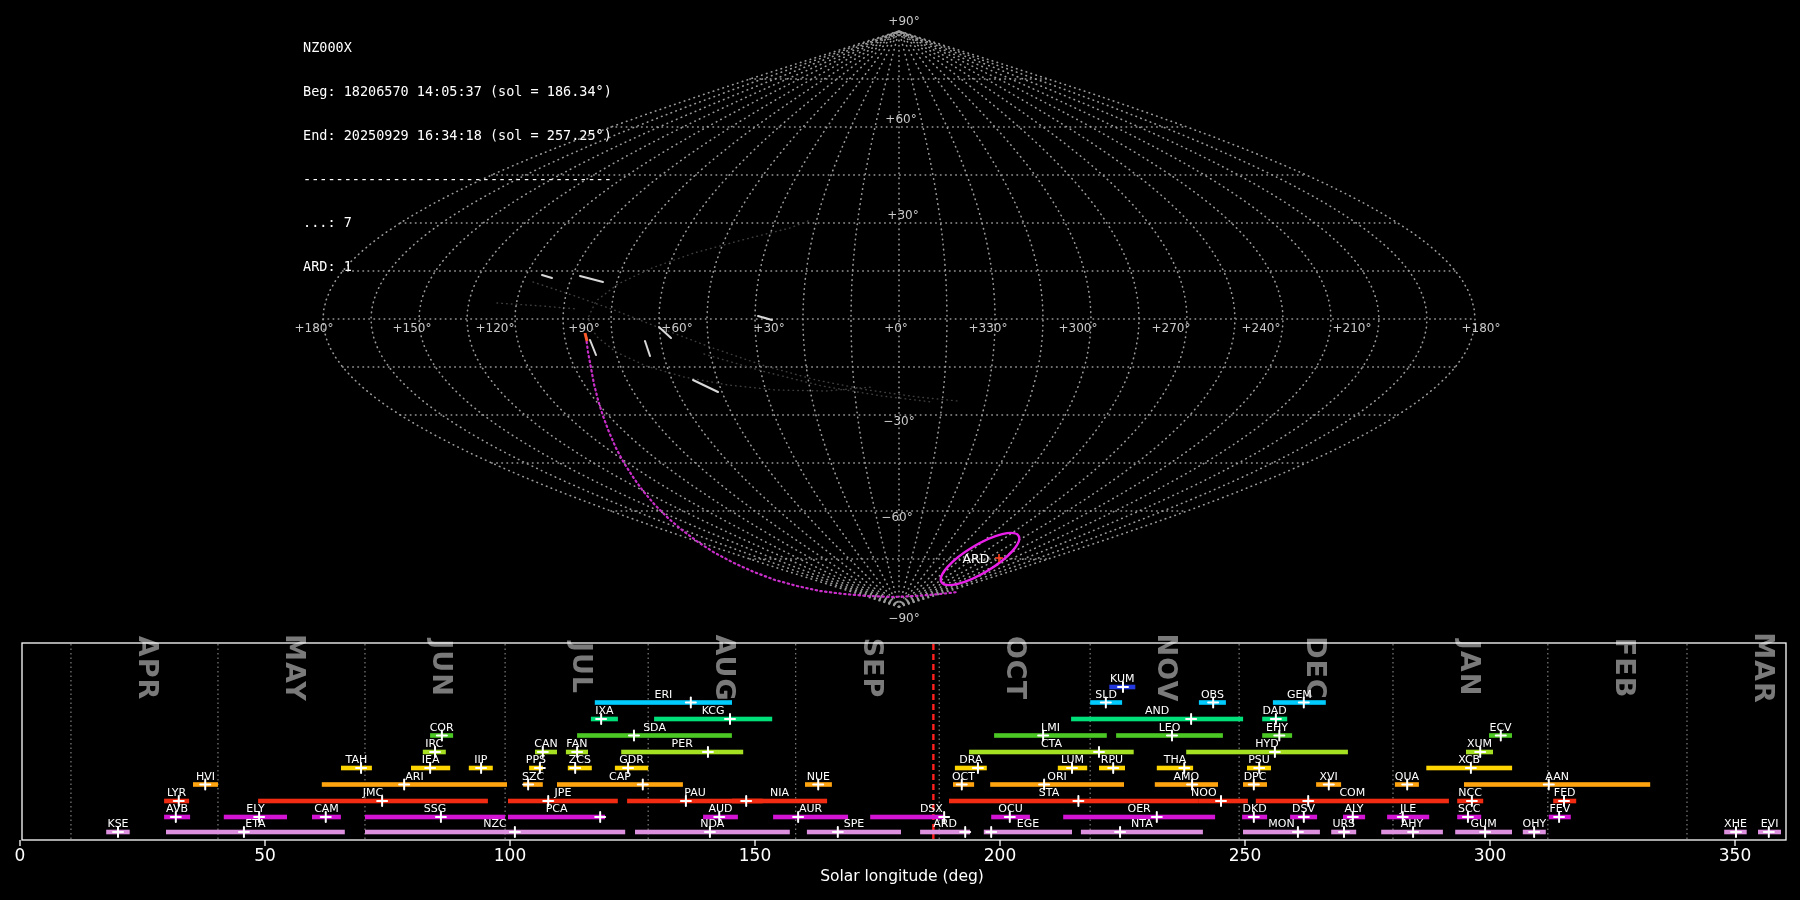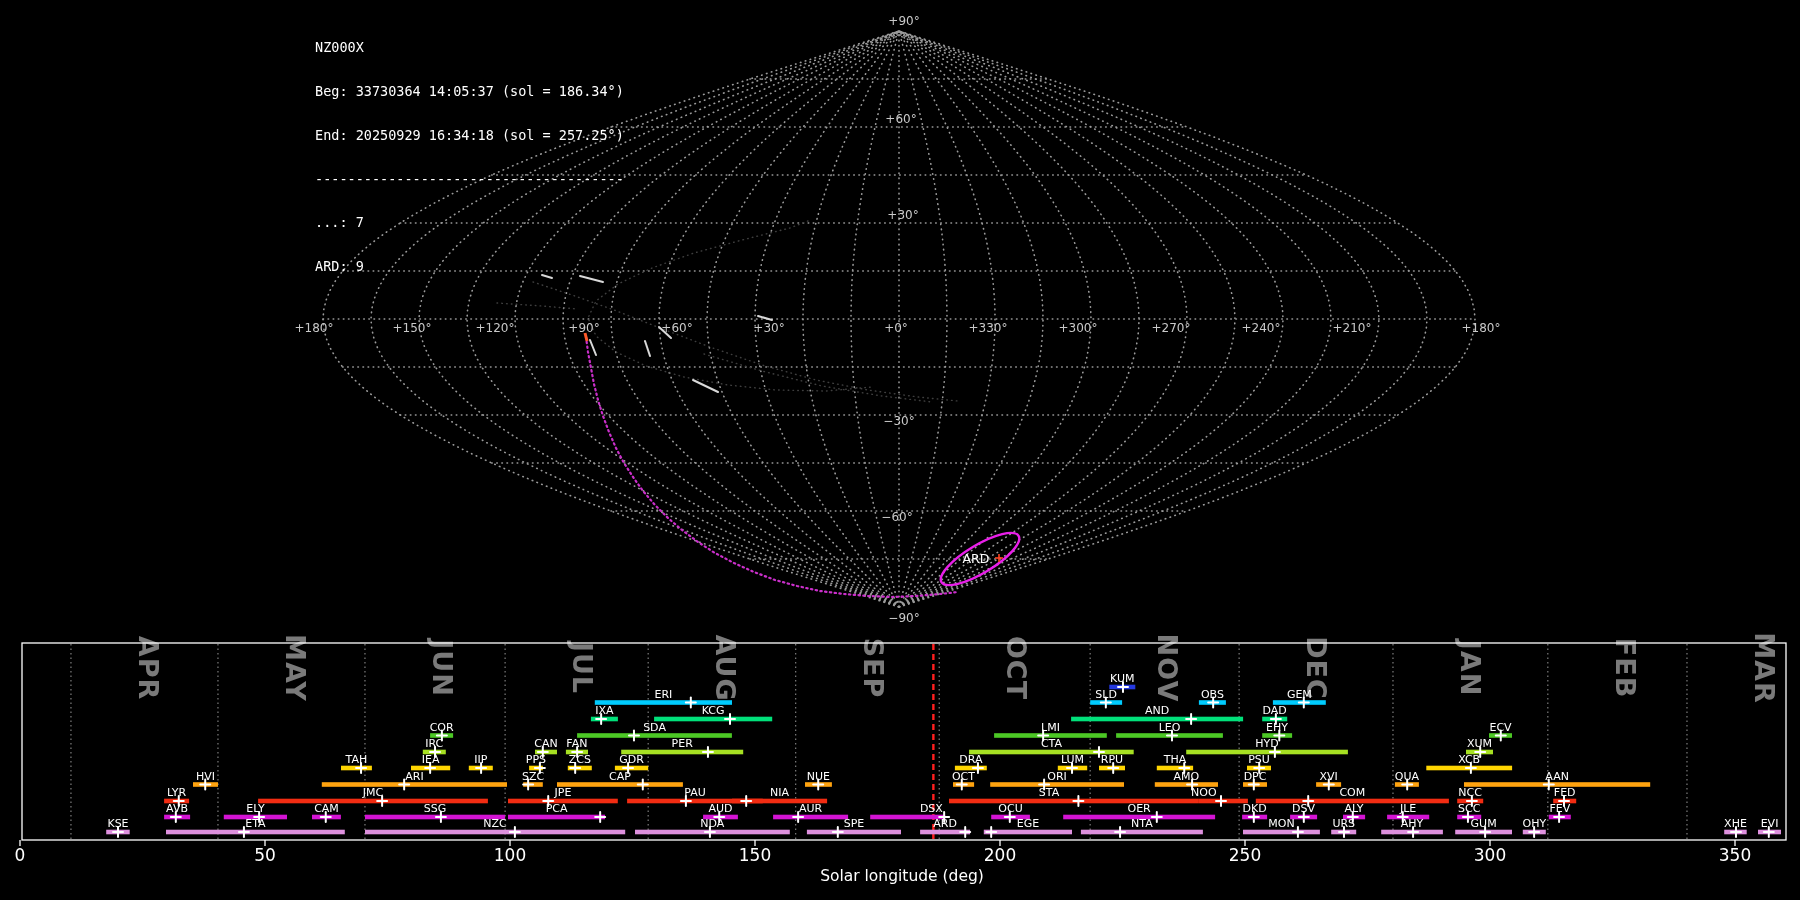--- a/index.html
+++ b/index.html
@@ -1,18 +1,18 @@
 <!DOCTYPE html>
 <html><head>
 <meta charset="utf-8">
 <style>
   html,body{margin:0;padding:0;background:#000;}
   #screen{position:relative;width:1800px;height:900px;background:#000;overflow:hidden;}
   svg{position:absolute;left:0;top:0;}
-  .hdr{position:absolute;left:315px;top:11px;color:#fff;font:13.5px/14.6px "DejaVu Sans Mono","Liberation Mono",monospace;white-space:pre;}
+  .hdr{position:absolute;left:303px;top:11px;color:#fff;font:13.5px/14.6px "DejaVu Sans Mono","Liberation Mono",monospace;white-space:pre;}
   .grid{stroke:#9b9b9b;stroke-width:1.6;stroke-dasharray:0.5 4.6;stroke-linecap:round;fill:none;}
   .fgrid{stroke:#3f3f3f;stroke-width:1.4;stroke-dasharray:0.6 4.2;stroke-linecap:round;fill:none;}
   .met{stroke:#d9d9d9;stroke-width:2;stroke-linecap:round;}
   .trk{stroke-width:2.2;stroke-dasharray:1.4 3.4;stroke-linecap:round;fill:none;}
   .maplab{fill:#c9c9c9;font:12px "DejaVu Sans","Liberation Sans",sans-serif;}
   .ardlab{fill:#fff;font:12.5px "DejaVu Sans","Liberation Sans",sans-serif;}
   .month{fill:#7a7a7a;font:bold 27px "DejaVu Sans","Liberation Sans",sans-serif;letter-spacing:1px;}
   .tick{fill:#fff;font:17px "DejaVu Sans","Liberation Sans",sans-serif;}
   .axis{fill:#fff;font:15.5px "DejaVu Sans","Liberation Sans",sans-serif;}
   .shlab{fill:#fff;font:11px "DejaVu Sans","Liberation Sans",sans-serif;}
@@ -489,19 +489,19 @@
         <text x="1245" y="861" class="tick" text-anchor="middle">250</text>
         <line x1="1490" y1="840" x2="1490" y2="846" stroke="#fff" stroke-width="1.3"></line>
         <text x="1490" y="861" class="tick" text-anchor="middle">300</text>
         <line x1="1735.0000000000002" y1="840" x2="1735.0000000000002" y2="846" stroke="#fff" stroke-width="1.3"></line>
         <text x="1735.0000000000002" y="861" class="tick" text-anchor="middle">350</text>
         <text x="902" y="881" class="axis" text-anchor="middle">Solar longitude (deg)</text>
       </g>
     </svg>
   <div class="hdr">
     <div>NZ000X</div>
-    <div>Beg: 33730364 14:05:37 (sol = 186.34°)</div>
+    <div>Beg: 18206570 14:05:37 (sol = 186.34°)</div>
     <div>End: 20250929 16:34:18 (sol = 257.25°)</div>
     <div>--------------------------------------</div>
     <div>...: 7</div>
-    <div>ARD: 9</div>
+    <div>ARD: 1</div>
   </div>
 </div>
 
 </body></html>

